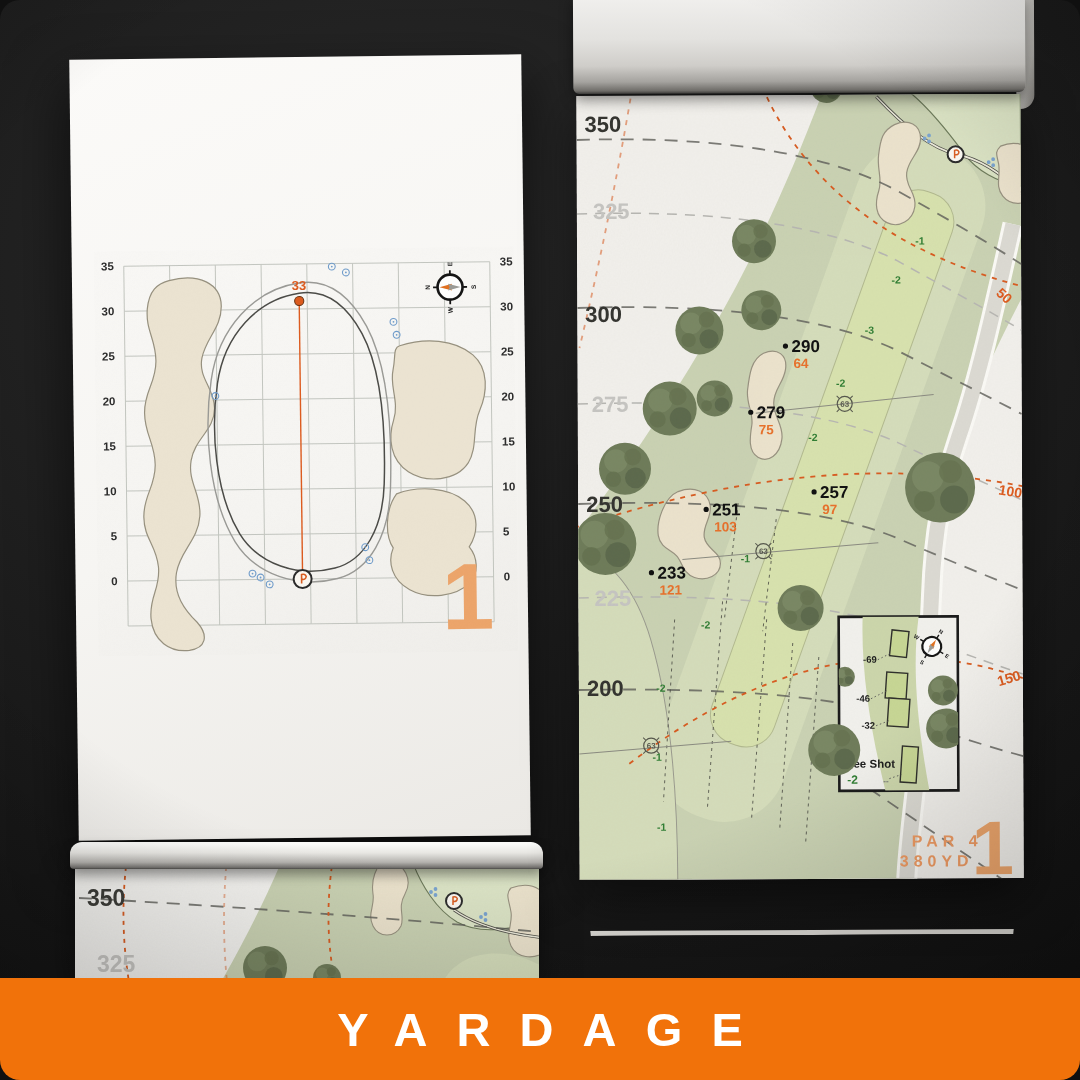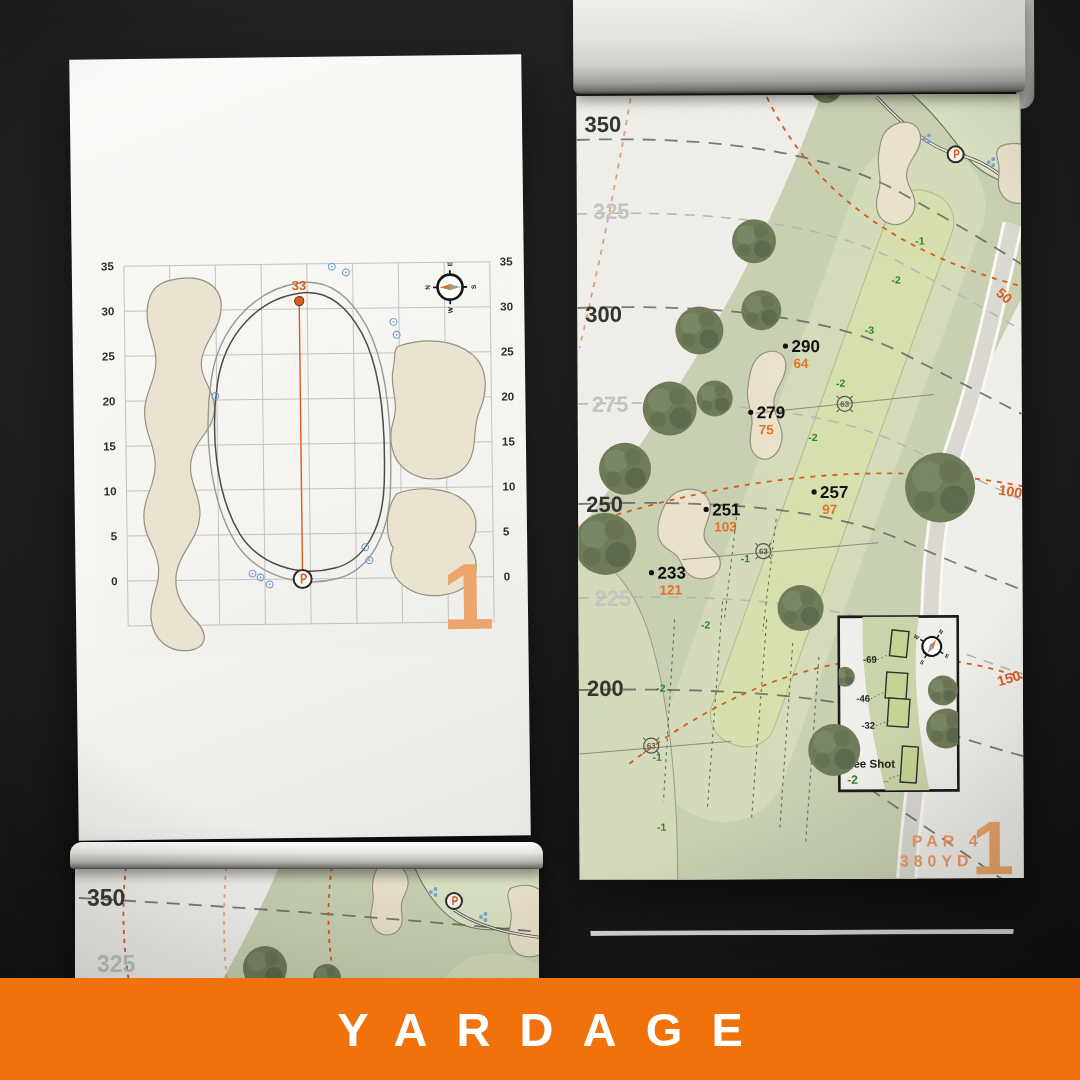--- a/index.html
+++ b/index.html
@@ -1,18 +1,18 @@
 <!DOCTYPE html>
 <html><head>
 <meta charset="utf-8">
 <style>
   html,body{margin:0;padding:0;background:#101010;}
   .scene{position:relative;width:1080px;height:1080px;overflow:hidden;
     background:radial-gradient(120% 95% at 38% 25%, #2a2a2a 0%, #1a1a1a 55%, #0e0e0e 100%);
-    font-family:"Liberation Sans",sans-serif;}
+    font-family:"Liberation Sans",sans-serif;border-radius:20px;}
   svg text{font-family:"Liberation Sans",sans-serif;}
   
   .page-left{position:absolute;left:74px;top:57px;width:452px;height:781px;
     background:linear-gradient(160deg,#fbfaf8 0%,#f6f5f2 55%,#ebe9e5 100%);
     transform:rotate(-0.7deg);box-shadow:0 26px 55px 6px rgba(0,0,0,.55);z-index:10;}
   .page-left svg{position:absolute;left:22px;top:192px;}
   
   .book-right{position:absolute;left:578px;top:0;width:460px;height:940px;transform:rotate(-0.25deg);z-index:12;}
   .edge-sliver{position:absolute;left:440px;top:0;width:18px;height:110px;
     background:linear-gradient(100deg,#e8e6e2,#b5b3ae 70%,#7c7a76);border-radius:0 0 14px 4px;}

